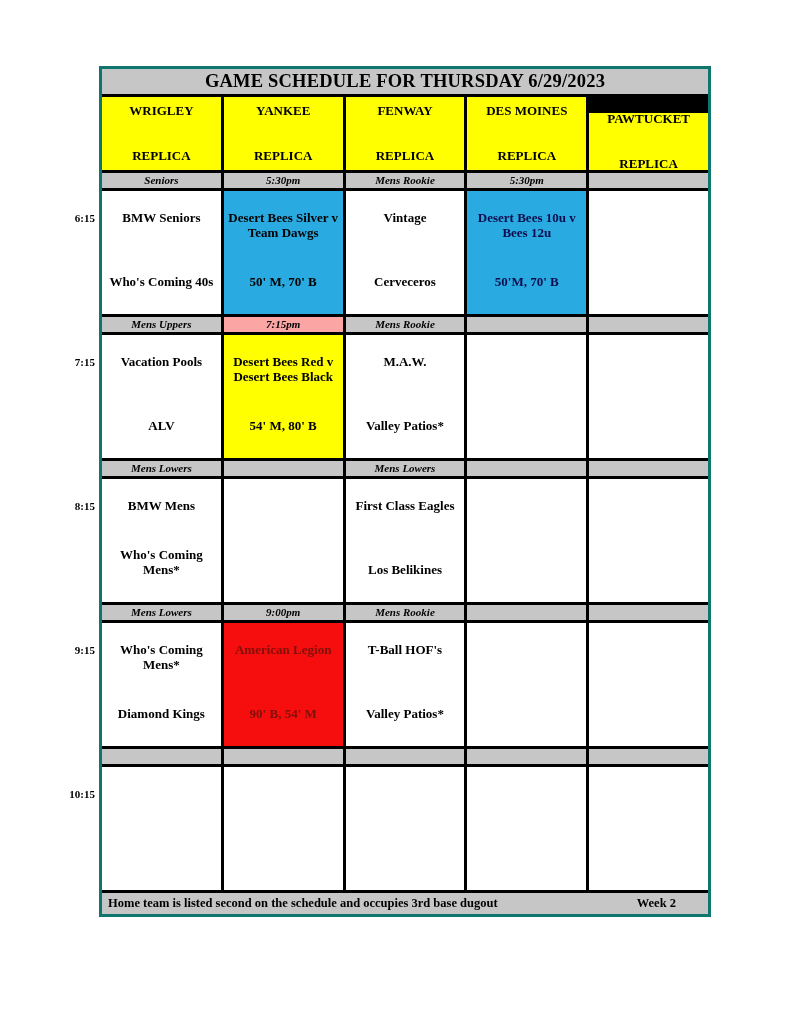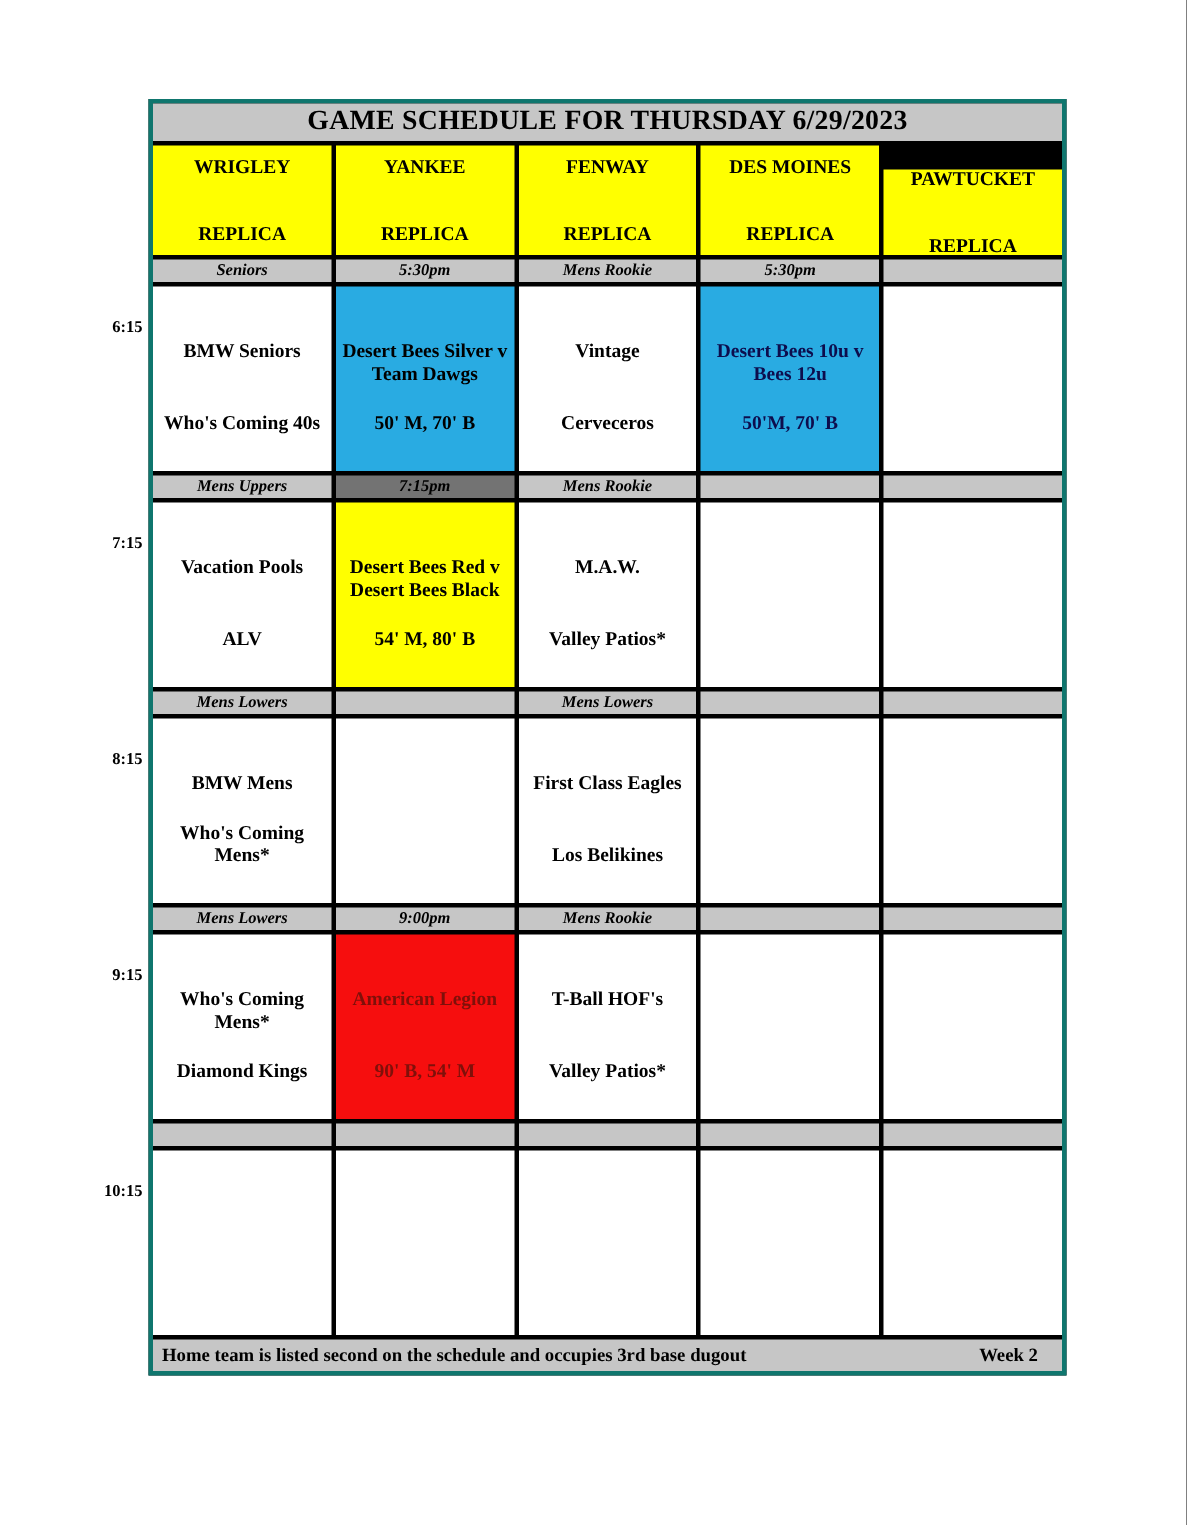--- a/index.html
+++ b/index.html
@@ -23,26 +23,26 @@
     display:flex;flex-direction:column;align-items:center;justify-content:center;
     gap:29px;font-size:13px;text-align:center;
   }
   .sub{
     display:flex;align-items:center;justify-content:center;
     font-size:11px;line-height:1;font-style:italic;
   }
   .game{
     display:flex;flex-direction:column;justify-content:space-between;
     text-align:center;font-size:13px;line-height:1.15;
-    padding:36px 2px 24px;
+    padding:20px 2px 24px;
   }
   .game .line{min-height:14px;}
   .footer{
     grid-column:1/-1;display:flex;align-items:center;justify-content:space-between;
-    font-size:12.5px;padding:0 16px 0 6px;line-height:1;gap:17px;
+    font-size:12.5px;padding:0 32px 0 6px;line-height:1;gap:17px;
   }
   .time{
     position:absolute;left:58px;width:37px;text-align:right;
     font-size:11px;line-height:1;
   }
   .t0{top:213px}.t1{top:357px}.t2{top:501px}.t3{top:645px}.t4{top:789px}
 </style>
 </head>
 <body>
 
@@ -98,21 +98,21 @@
   <div class="cell game" style="background-color: rgb(41, 171, 226); color: rgb(13, 13, 77);">
     <div class="line">Desert Bees 10u v Bees 12u</div>
     <div class="line">50'M, 70' B</div>
   </div>
   <div class="cell game">
     <div class="line"></div>
     <div class="line"></div>
   </div>
 
   <div class="cell sub" style="background-color: rgb(198, 198, 198);">Mens Uppers</div>
-  <div class="cell sub" style="background-color: #737373;">7:15pm</div>
+  <div class="cell sub" style="background-color: #fca5a5;">7:15pm</div>
   <div class="cell sub" style="background-color: rgb(198, 198, 198);">Mens Rookie</div>
   <div class="cell sub" style="background-color: rgb(198, 198, 198);"></div>
   <div class="cell sub" style="background-color: rgb(198, 198, 198);"></div>
 
   <div class="cell game">
     <div class="line">Vacation Pools</div>
     <div class="line">ALV</div>
   </div>
   <div class="cell game" style="background-color: rgb(255, 255, 0);">
     <div class="line">Desert Bees Red v Desert Bees Black</div>

